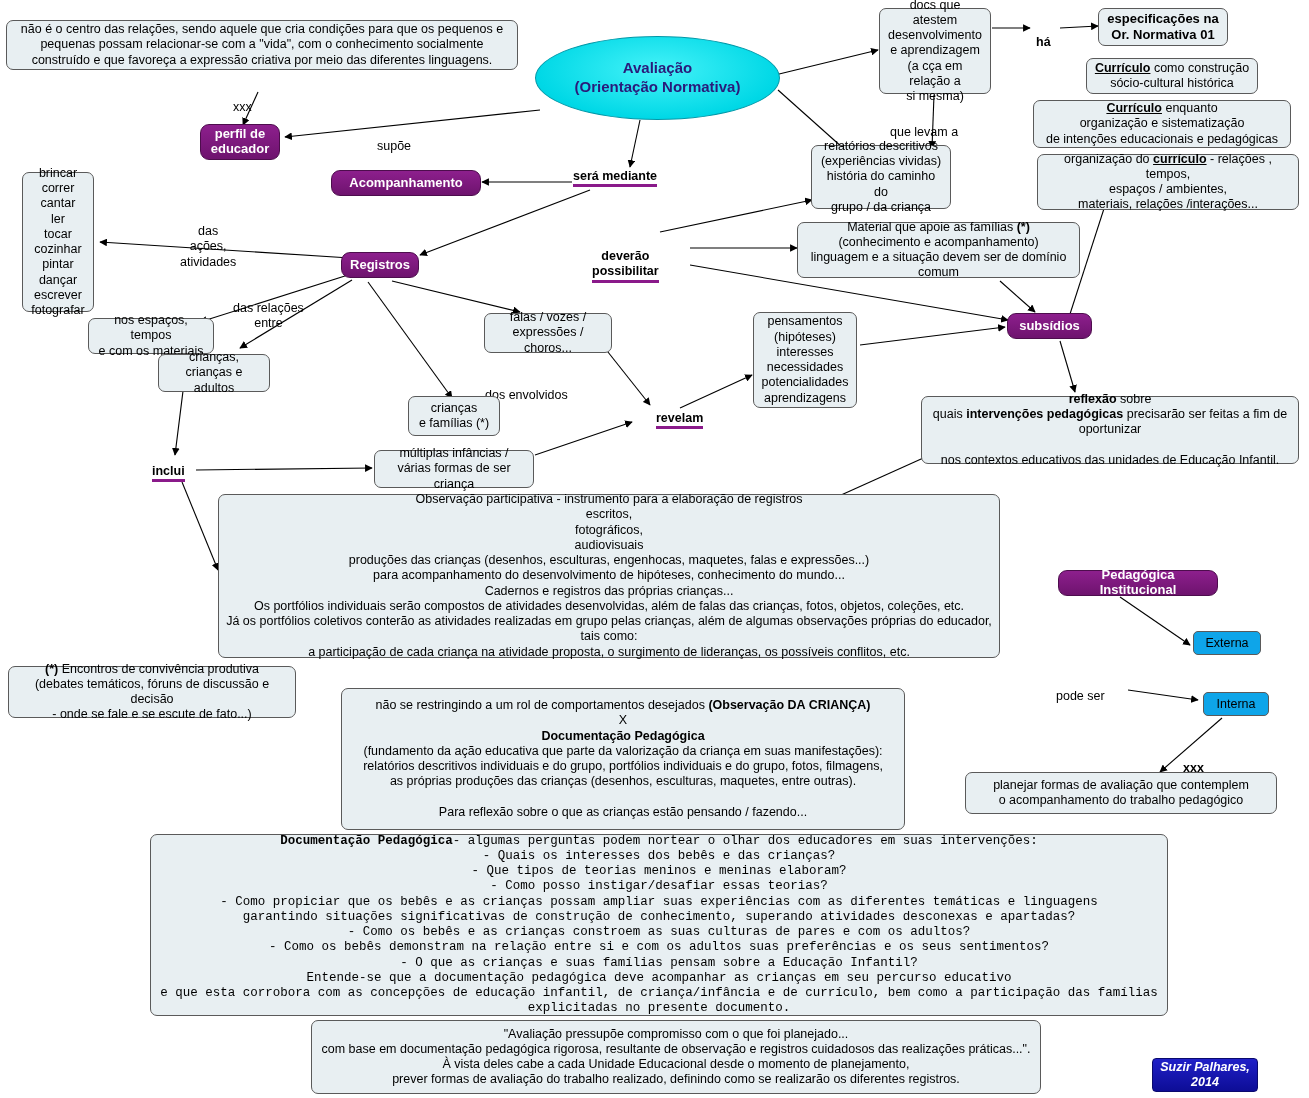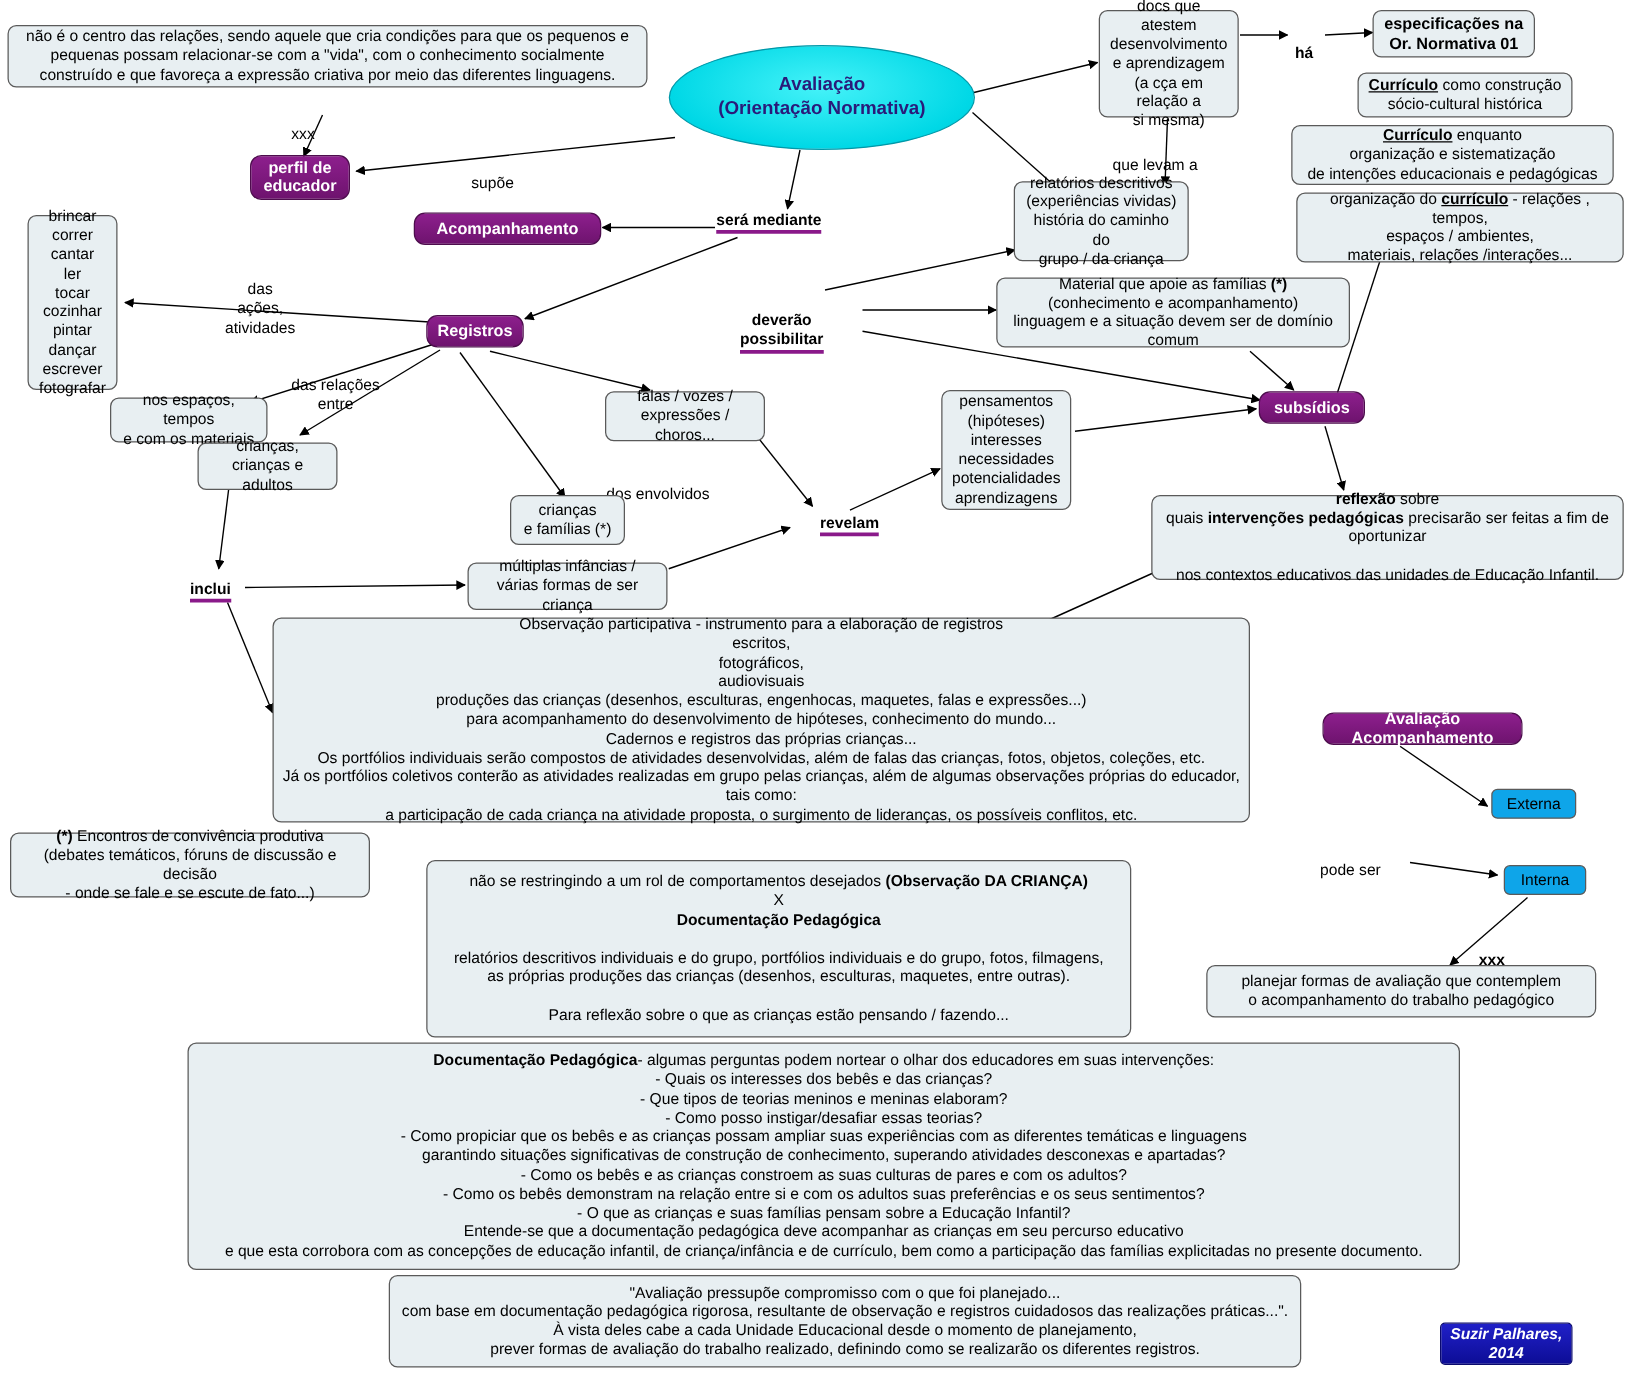--- a/index.html
+++ b/index.html
@@ -223,21 +223,21 @@
 
   <div class="node purple" style="left:341px; top:252px; width:78px; height:26px;">
     <span>Registros</span>
   </div>
 
   <div class="node purple" style="left:1007px; top:313px; width:85px; height:26px;">
     <span>subsídios</span>
   </div>
 
   <div class="node purple" style="left:1058px; top:570px; width:160px; height:26px;">
-    <span>Avaliação Acompanhamento</span>
+    <span>Pedagógica Institucional</span>
   </div>
 
   <div class="linklabel bold" style="left:573px; top:169px;">
     
     <span>será mediante</span>
     <span class="ul"></span>
   </div>
 
   <div class="linklabel bold" style="left:592px; top:234px; line-height:1.2; white-space:pre-line;">
     <span>deverão
@@ -430,41 +430,41 @@
       <span>- onde se fale e se escute de fato...)</span>
     </span>
   </div>
 
   <div class="node box" style="left:341px; top:688px; width:564px; height:142px;">
     <span class="txt">
       <span>não se restringindo a um rol de comportamentos desejados</span>
       <b>(Observação DA CRIANÇA)</b><br>
       <span>X</span><br>
       <b>Documentação Pedagógica</b><br>
-      <br>
+      <span>(fundamento da ação educativa que parte da valorização da criança em suas manifestações):</span><br>
       <span>relatórios descritivos individuais e do grupo, portfólios individuais e do grupo, fotos, filmagens,</span><br>
       <span>as próprias produções das crianças (desenhos, esculturas, maquetes, entre outras).</span><br><br>
       <span>Para reflexão sobre o que as crianças estão pensando / fazendo...</span>
     </span>
   </div>
 
   <div class="node smallbox" style="left:1193px; top:631px; width:68px; height:24px;">
     <span>Externa</span>
   </div>
 
   <div class="node smallbox" style="left:1203px; top:692px; width:66px; height:24px;">
     <span>Interna</span>
   </div>
 
   <div class="node box" style="left:965px; top:772px; width:312px; height:42px; white-space:pre-line;">
     <span>planejar formas de avaliação que contemplem
 o acompanhamento do trabalho pedagógico</span>
   </div>
 
-  <div class="node box" style="left:150px; top:834px; width:1018px; height:182px;">
+  <div class="node box" style="left:150px; top:834px; width:1018px; height:182px;font-family:Liberation Mono, monospace;">
     <span class="txt">
       <b>Documentação Pedagógica</b><span>-  algumas perguntas podem nortear o olhar dos educadores em suas intervenções:</span><br>
       <span style="white-space:pre-line;">- Quais os interesses dos bebês e das crianças?
 - Que tipos de teorias meninos e meninas elaboram?
 - Como posso instigar/desafiar essas teorias?
 - Como propiciar que os bebês e as crianças possam ampliar suas experiências com as diferentes temáticas e linguagens
 garantindo situações significativas de construção de conhecimento, superando atividades desconexas e apartadas?
 - Como os bebês e as crianças constroem as suas culturas de pares e com os adultos?
 - Como os bebês demonstram na relação entre si e com os adultos suas preferências e os seus sentimentos?
 - O que as crianças e suas famílias pensam sobre a Educação Infantil?

